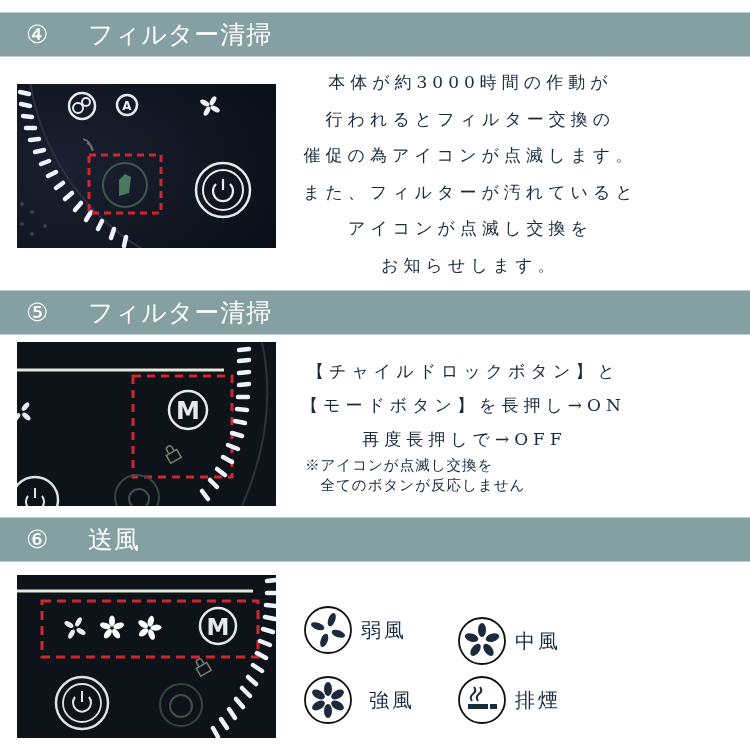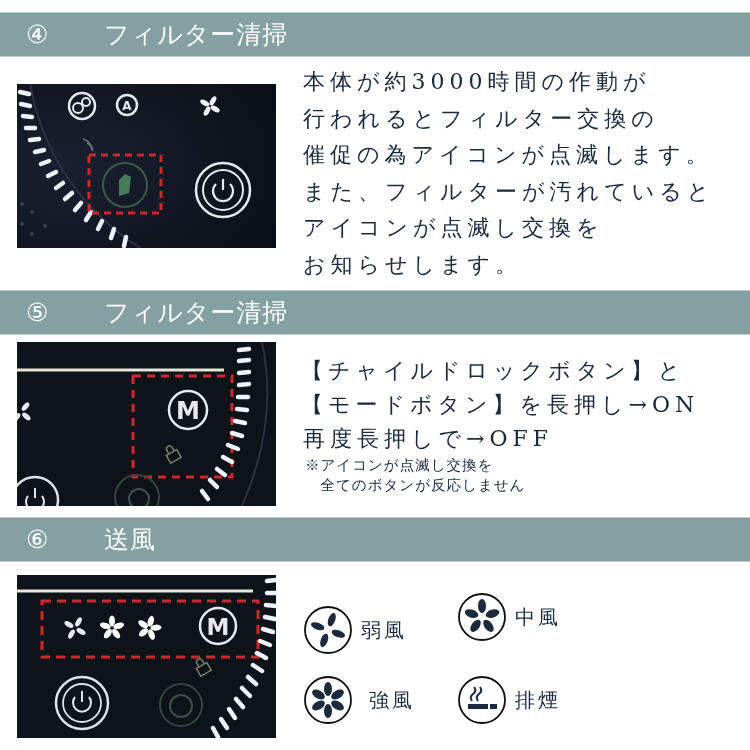--- a/index.html
+++ b/index.html
@@ -2,24 +2,24 @@
 <html><head>
 <meta charset="utf-8">
 <style>
   html, body { margin:0; padding:0; }
   body { width:750px; height:750px; background:#ffffff; position:relative; overflow:hidden;
          font-family:"DejaVu Serif","Liberation Serif",serif; color:#1b2a3d; }
   .hdr { position:absolute; left:0; width:750px; height:45px; background:#84a0a3;
          border-top:1px solid #b9cdcf; border-bottom:1px solid #b9cdcf; box-sizing:border-box;
          color:#ffffff; font-size:25px; line-height:43px; }
   .hdr .num { position:absolute; left:26px; top:0; }
-  .hdr .ttl { position:absolute; left:88px; top:0; letter-spacing:1px;margin-left:16px; }
+  .hdr .ttl { position:absolute; left:88px; top:0; letter-spacing:1px; }
   .panel { position:absolute; left:17px; width:259px; background:#0f141d; overflow:hidden; }
   .panel svg { display:block; }
-  .body-text { position:absolute; font-size:22px; letter-spacing:5px; line-height:36.5px; white-space:nowrap; }
+  .body-text { position:absolute; font-size:17px; letter-spacing:5px; line-height:36.5px; white-space:nowrap;text-align:center; }
   .note { position:absolute; font-size:14.5px; line-height:20px; white-space:nowrap; letter-spacing:1px; }
   .legend-item { position:absolute; display:flex; align-items:center; }
   .legend-item .icon { width:50px; height:50px; }
   .legend-item .lbl { font-size:20px; margin-left:8px; letter-spacing:3px; }
 </style>
 </head>
 <body>
 
 <div class="hdr" style="top:12px;">
   <span class="num">④</span>
@@ -239,21 +239,21 @@
     <circle cx="25" cy="25" r="23" fill="none" stroke="#111" stroke-width="1.8"></circle>
     <g transform="translate(25,25)" fill="#1b2a3d">
       <ellipse cx="0" cy="-11" rx="3.5" ry="7" transform="rotate(20)"></ellipse>
       <ellipse cx="0" cy="-11" rx="3.5" ry="7" transform="rotate(110)"></ellipse>
       <ellipse cx="0" cy="-11" rx="3.5" ry="7" transform="rotate(200)"></ellipse>
       <ellipse cx="0" cy="-11" rx="3.5" ry="7" transform="rotate(290)"></ellipse>
     </g>
   </svg>
   <span class="lbl">弱風</span>
 </div>
-<div class="legend-item" style="left:457px;top:592px;">
+<div class="legend-item" style="left:457px;top:616px;">
   <svg class="icon" viewBox="0 0 50 50">
     <circle cx="25" cy="25" r="23" fill="none" stroke="#111" stroke-width="1.8"></circle>
     <g transform="translate(25,25)" fill="#1b2a3d">
       <ellipse cx="0" cy="-11" rx="4" ry="7" transform="rotate(0)"></ellipse>
       <ellipse cx="0" cy="-11" rx="4" ry="7" transform="rotate(72)"></ellipse>
       <ellipse cx="0" cy="-11" rx="4" ry="7" transform="rotate(144)"></ellipse>
       <ellipse cx="0" cy="-11" rx="4" ry="7" transform="rotate(216)"></ellipse>
       <ellipse cx="0" cy="-11" rx="4" ry="7" transform="rotate(288)"></ellipse>
     </g>
   </svg>

